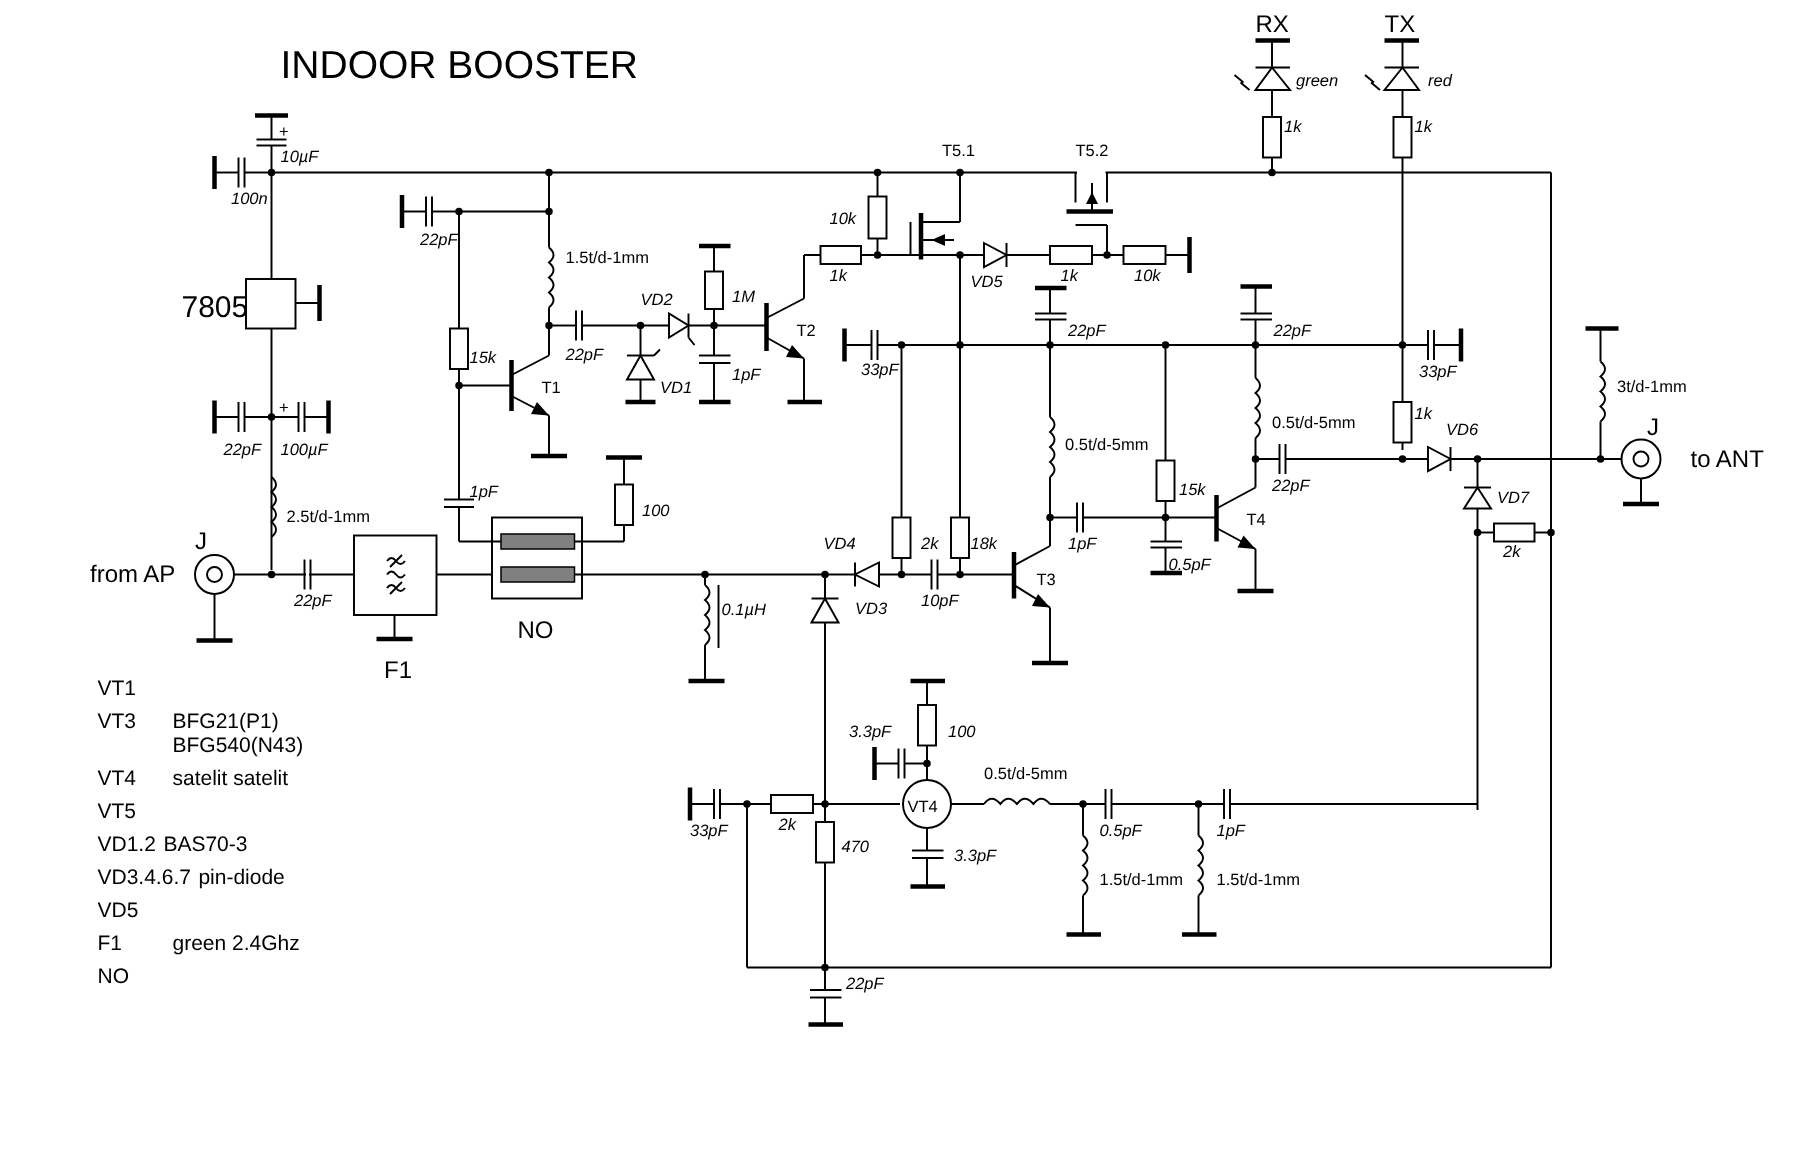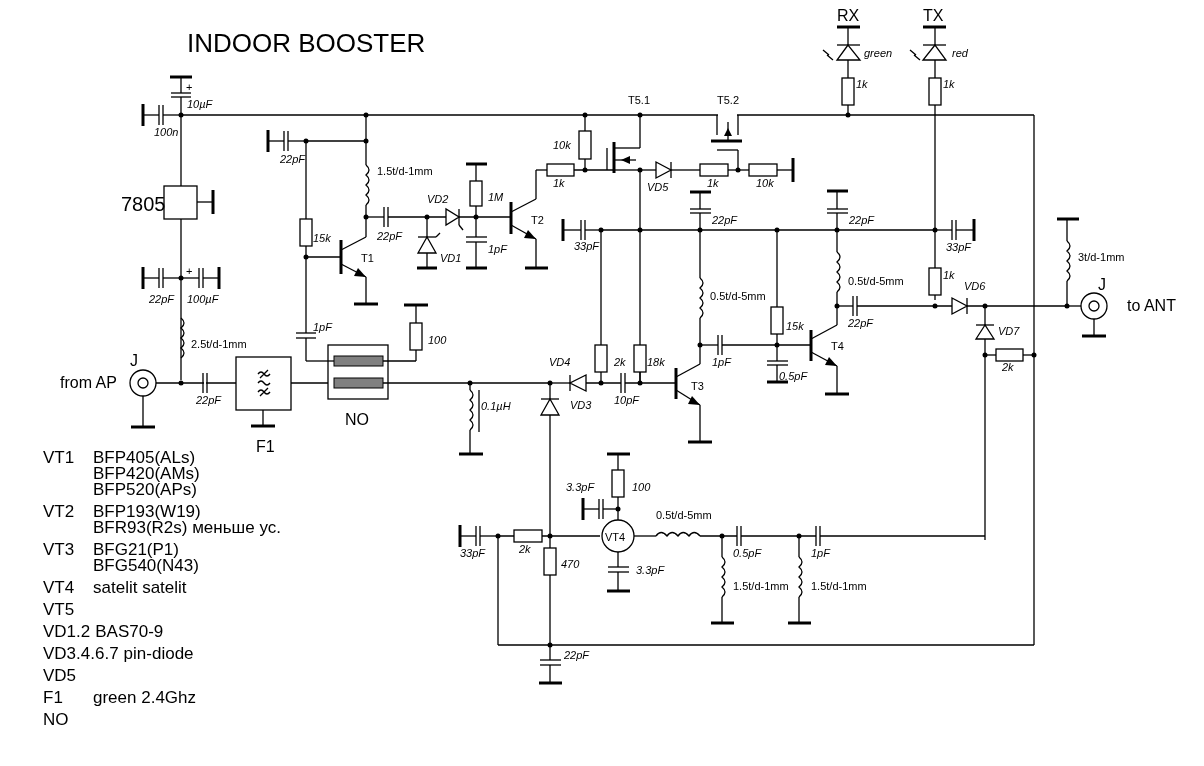--- a/index.html
+++ b/index.html
@@ -6,21 +6,21 @@
   body { width: 1204px; height: 766px; position: relative; overflow: hidden; font-family: "Liberation Sans", sans-serif; color: #000; }
   svg { position: absolute; left: 0; top: 0; }
   .w { stroke: #000; stroke-width: 1.3; fill: none; }
   .thick { stroke: #000; stroke-width: 3; fill: none; }
   .box { stroke: #000; stroke-width: 1.3; fill: #fff; }
   .dot { fill: #000; }
   .lbl { font-family: "Liberation Sans", sans-serif; font-size: 11px; font-style: italic; fill: #000; }
   .lbln { font-family: "Liberation Sans", sans-serif; font-size: 11px; fill: #000; }
   .big { font-family: "Liberation Sans", sans-serif; font-size: 16px; fill: #000; }
   .title { font-family: "Liberation Sans", sans-serif; font-size: 26px; fill: #000; }
-  .legend { position: absolute; left: 43px; top: 450px; font-size: 17px; line-height: 16px; }
+  .legend { position: absolute; left: 65px; top: 450px; font-size: 14px; line-height: 16px; }
   .legend .row { display: flex; margin-bottom: 6px; }
   .legend .ref { width: 50px; }
   .legend .vals div { }
   .legend .row.single .ref { width: auto; margin-right: 5px; }
 </style>
 </head>
 <body>
 
 <svg width="1204" height="766" viewBox="0 0 1204 766">
 
@@ -538,32 +538,20 @@
     <path class="w" d="M799,557 q6,5 0,10 q6,5 0,10 q6,5 0,10 q6,5 0,10"></path>
     <line class="w" x1="799" y1="597" x2="799" y2="622"></line>
     <line class="thick" x1="788" y1="623" x2="811" y2="623"></line>
     <text x="811" y="590" class="lbln">1.5t/d-1mm</text>
   </g>
 </svg>
 
 <div class="legend" id="parts-list">
     <div class="row">
       <div class="ref">VT1</div>
-      <div class="vals">
-        <div>BFP405(ALs)</div>
-        <div>BFP420(AMs)</div>
-        <div>BFP520(APs)</div>
-      </div>
-    </div>
-    <div class="row">
-      <div class="ref">VT2</div>
-      <div class="vals">
-        <div>BFP193(W19)</div>
-        <div>BFR93(R2s) меньше ус.</div>
-      </div>
     </div>
     <div class="row">
       <div class="ref">VT3</div>
       <div class="vals">
         <div>BFG21(P1)</div>
         <div>BFG540(N43)</div>
       </div>
     </div>
     <div class="row">
       <div class="ref">VT4</div>
@@ -573,21 +561,21 @@
     </div>
     <div class="row">
       <div class="ref">VT5</div>
       <div class="vals">
         <div></div>
       </div>
     </div>
     <div class="row single">
       <div class="ref">VD1.2</div>
       <div class="vals">
-        <div>BAS70-9</div>
+        <div>BAS70-3</div>
       </div>
     </div>
     <div class="row single">
       <div class="ref">VD3.4.6.7</div>
       <div class="vals">
         <div>pin-diode</div>
       </div>
     </div>
     <div class="row">
       <div class="ref">VD5</div>

